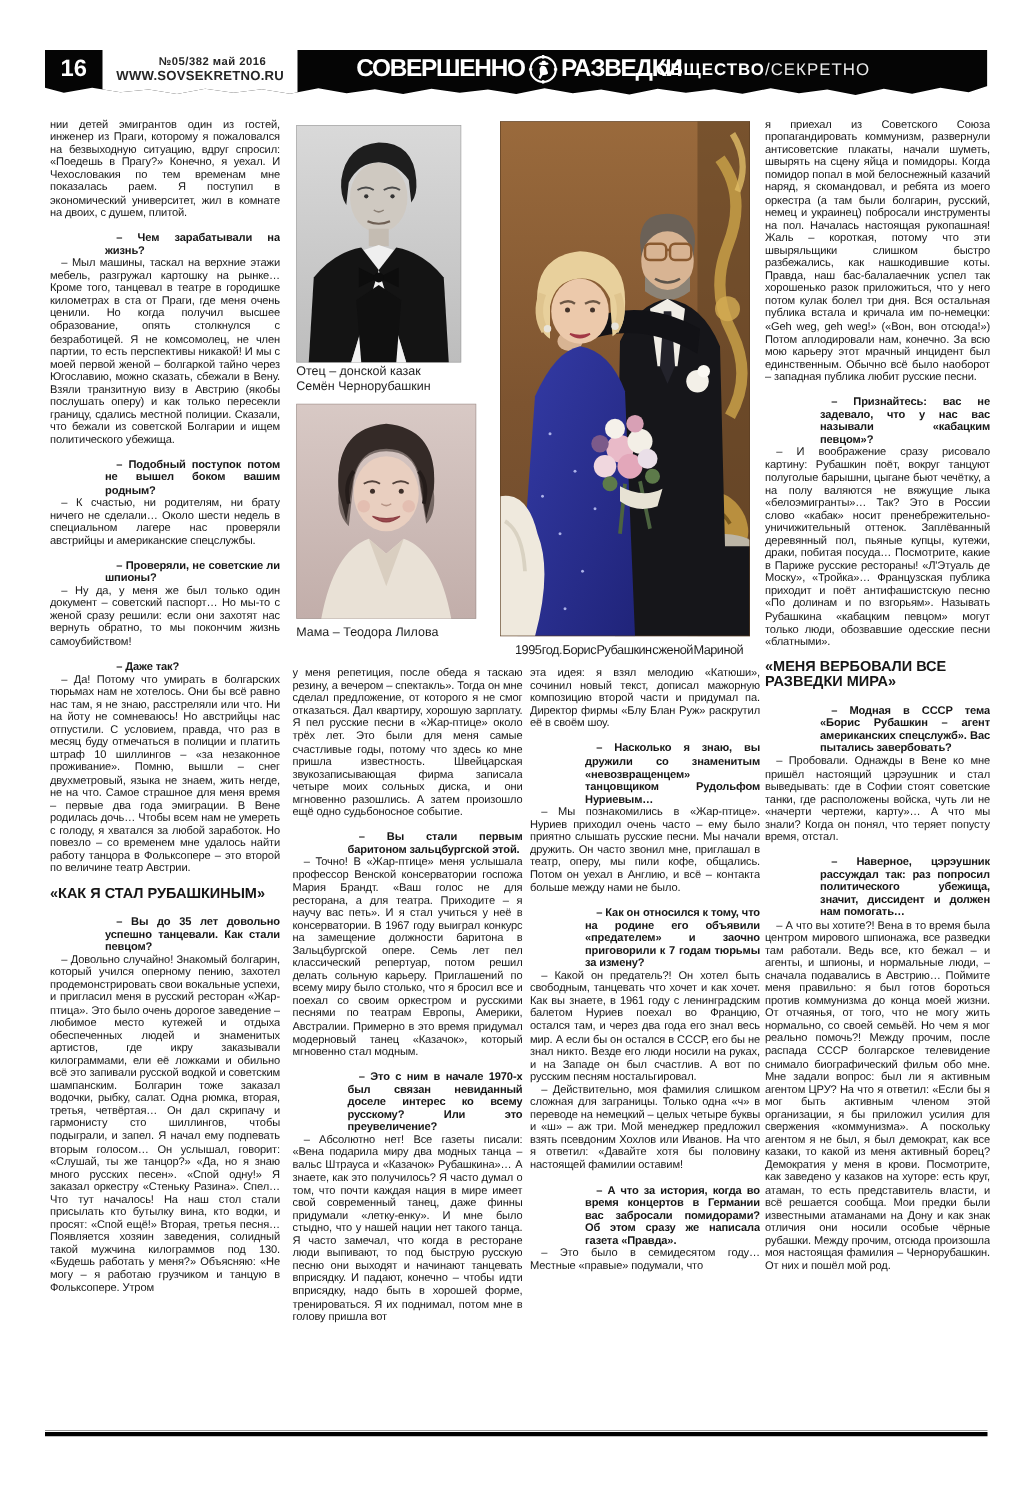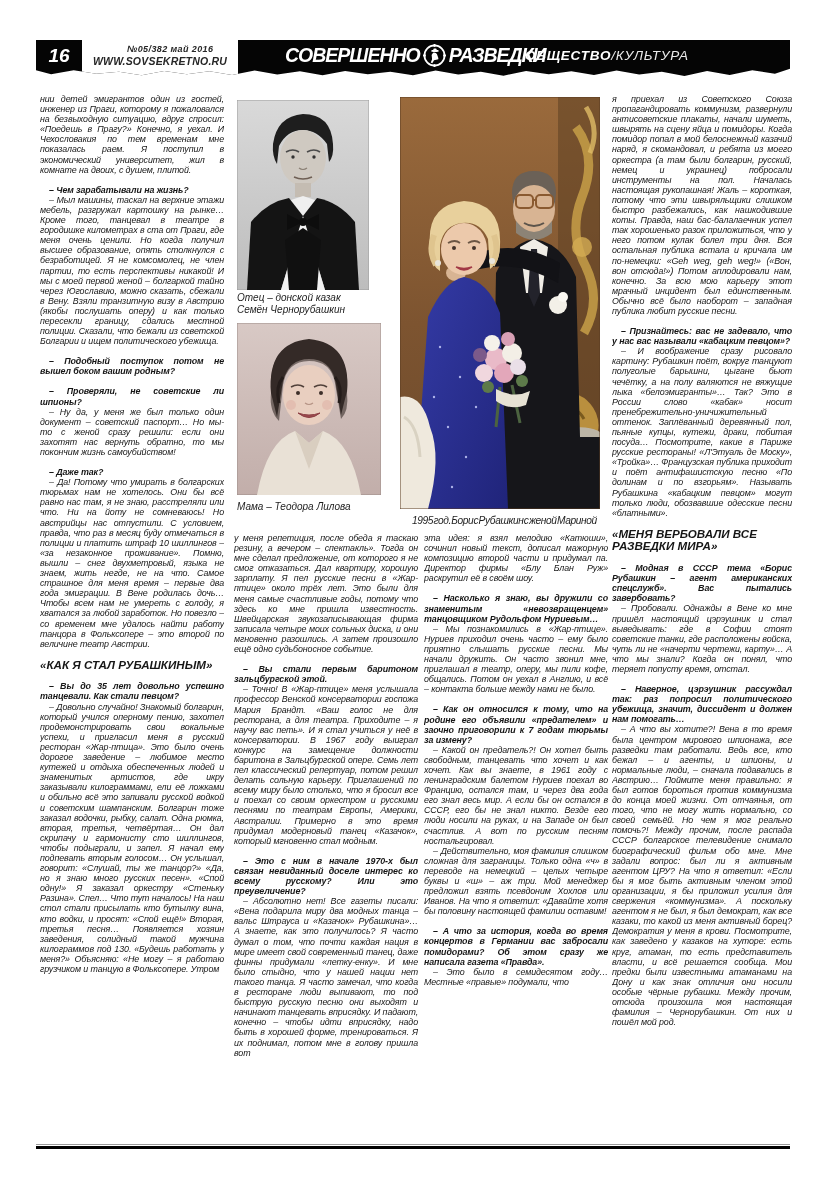--- a/index.html
+++ b/index.html
@@ -1,17 +1,17 @@
 <!DOCTYPE html>
 <html lang="ru"><head>
 <meta charset="utf-8">
 <style>
   html,body{margin:0;padding:0;background:#ffffff;}
   .page{position:relative;width:826px;height:1200px;background:#fff;overflow:hidden;
-        font-family:"Liberation Sans",sans-serif;color:#161616;font-style:italic;}
+        font-family:"Liberation Sans",sans-serif;color:#161616;}
 
   
   .hdr{position:absolute;left:36px;top:40px;width:754px;height:36px;background:#050505;color:#fff;
        clip-path:polygon(0 0,100% 0,100% 80%,98% 94%,95% 84%,92% 97%,89% 86%,86% 100%,83% 88%,80% 96%,
        77% 85%,74% 97%,71% 87%,68% 95%,65% 86%,62% 99%,59% 88%,56% 96%,53% 85%,50% 98%,47% 88%,44% 95%,
        41% 86%,38% 98%,35% 87%,32% 96%,29% 85%,26% 97%,23% 87%,20% 95%,17% 86%,14% 98%,11% 88%,8% 94%,
        5% 84%,2% 95%,0 84%);}
   .pagenum{position:absolute;left:0;top:0;width:46px;height:31px;line-height:31px;text-align:center;
            font-size:19px;font-weight:bold;}
   .issuebox{position:absolute;left:46px;top:0;width:156px;height:36px;background:#fff;color:#262626;
@@ -22,21 +22,21 @@
             font-weight:bold;font-size:19.5px;letter-spacing:-1px;white-space:nowrap;justify-content:space-between;}
   .emblem{width:23px;height:23px;flex:0 0 auto;}
   .section{position:absolute;left:489px;top:8px;font-size:13.5px;letter-spacing:.8px;white-space:nowrap;}
   .section .b{font-weight:bold;}
   .section .l{font-weight:normal;opacity:.92;}
 
   
   .col{position:absolute;overflow:hidden;}
   .col p{margin:0;font-size:8.9px;line-height:10.1px;text-align:justify;letter-spacing:-.1px;
          -webkit-hyphens:auto;hyphens:auto;}
-  .col p.blk-q{font-weight:bold;margin-top:10px;text-indent:9px;}
+  .col p.blk-q{font-weight:bold;margin-top:10px;text-indent:9px;margin-left:44px;}
   .col p.blk-a{text-indent:9px;}
   .col p.blk-h{font-weight:bold;font-size:11.6px;line-height:12.6px;letter-spacing:0;
                margin:10px 0 5px;text-align:left;text-indent:0;}
   #col1{left:40px; top:94px; width:184px;height:1050px;}
   #col2{left:234px;top:533px;width:184px;height:610px;}
   #col3{left:424px;top:533px;width:184px;height:610px;}
   #col4{left:612px;top:94px; width:180px;height:1050px;}
 
   
   .photo{position:absolute;display:block;}
@@ -67,21 +67,21 @@
         <rect x="0" y="11" width="3" height="2" fill="#fff"></rect>
         <rect x="21" y="11" width="3" height="2" fill="#fff"></rect>
 
         <ellipse cx="12.5" cy="7.2" rx="4" ry="1.2" fill="#fff"></ellipse>
         <rect x="10.8" y="4.8" width="3.4" height="2.4" rx="1" fill="#fff"></rect>
         <path d="M10.5 9 q3 -0.5 4 1.5 l1.5 4 q0.5 1.5 -1 1.8 l-3.5 0.7 -1.8 3 -1.6 -0.8 1.4 -3.2 -0.5 -4.5 z" fill="#fff"></path>
       </svg>
       <span>РАЗВЕДКИ</span>
     </div>
     <div class="section">
-      <span class="b">ОБЩЕСТВО</span><span class="l">/КУЛЬТУРА</span>
+      <span class="b">ОБЩЕСТВО</span><span class="l">/СЕКРЕТНО</span>
     </div>
   </div>
 
   <svg class="photo" style="left:237px;top:100px" width="132" height="190" viewBox="0 0 132 190">
     <defs>
       <linearGradient id="fbg" x1="0" y1="0" x2="0" y2="1">
         <stop offset="0" stop-color="#d9d9d9"></stop>
           <stop offset="1" stop-color="#bdbdbd"></stop>
       </linearGradient>
     </defs>
@@ -229,20 +229,21 @@
     </g>
     <rect width="200" height="412" fill="none" stroke="#5a3d22" stroke-width="1"></rect>
   </svg>
   <div class="caption" id="cap-couple" style="left:412px;top:515px;width:192px">1995 год. Борис Рубашкин с женой Мариной</div>
 
   <div class="col" id="col1">
       <p class="blk-p">нии детей эмигрантов один из гостей, инженер из Праги, которому я пожаловался на безвыходную ситуацию, вдруг спросил: «Поедешь в Прагу?» Конечно, я уехал. И Чехословакия по тем временам мне показалась раем. Я поступил в экономический университет, жил в комнате на двоих, с душем, плитой.</p>
       <p class="blk-q">– Чем зарабатывали на жизнь?</p>
       <p class="blk-a">– Мыл машины, таскал на верхние этажи мебель, разгружал картошку на рынке… Кроме того, танцевал в театре в городишке километрах в ста от Праги, где меня очень ценили. Но когда получил высшее образование, опять столкнулся с безработицей. Я не комсомолец, не член партии, то есть перспективы никакой! И мы с моей первой женой – болгаркой тайно через Югославию, можно сказать, сбежали в Вену. Взяли транзитную визу в Австрию (якобы послушать оперу) и как только пересекли границу, сдались местной полиции. Сказали, что бежали из советской Болгарии и ищем политического убежища.</p>
       <p class="blk-q">– Подобный поступок потом не вышел боком вашим родным?</p>
+      <p class="blk-a">– К счастью, ни родителям, ни брату ничего не сделали… Около шести недель в специальном лагере нас проверяли австрийцы и американские спецслужбы.</p>
       <p class="blk-q">– Проверяли, не советские ли шпионы?</p>
       <p class="blk-a">– Ну да, у меня же был только один документ – советский паспорт… Но мы-то с женой сразу решили: если они захотят нас вернуть обратно, то мы покончим жизнь самоубийством!</p>
       <p class="blk-q">– Даже так?</p>
       <p class="blk-a">– Да! Потому что умирать в болгарских тюрьмах нам не хотелось. Они бы всё равно нас там, я не знаю, расстреляли или что. Ни на йоту не сомневаюсь! Но австрийцы нас отпустили. С условием, правда, что раз в месяц буду отмечаться в полиции и платить штраф 10 шиллингов – «за незаконное проживание». Помню, вышли – снег двухметровый, языка не знаем, жить негде, не на что. Самое страшное для меня время – первые два года эмиграции. В Вене родилась дочь… Чтобы всем нам не умереть с голоду, я хватался за любой заработок. Но повезло – со временем мне удалось найти работу танцора в Фольксопере – это второй по величине театр Австрии.</p>
       <p class="blk-h">«КАК Я СТАЛ РУБАШКИНЫМ»</p>
       <p class="blk-q">– Вы до 35 лет довольно успешно танцевали. Как стали певцом?</p>
       <p class="blk-a">– Довольно случайно! Знакомый болгарин, который учился оперному пению, захотел продемонстрировать свои вокальные успехи, и пригласил меня в русский ресторан «Жар-птица». Это было очень дорогое заведение – любимое место кутежей и отдыха обеспеченных людей и знаменитых артистов, где икру заказывали килограммами, ели её ложками и обильно всё это запивали русской водкой и советским шампанским. Болгарин тоже заказал водочки, рыбку, салат. Одна рюмка, вторая, третья, четвёртая… Он дал скрипачу и гармонисту сто шиллингов, чтобы подыграли, и запел. Я начал ему подпевать вторым голосом… Он услышал, говорит: «Слушай, ты же танцор?» «Да, но я знаю много русских песен». «Спой одну!» Я заказал оркестру «Стеньку Разина». Спел… Что тут началось! На наш стол стали присылать кто бутылку вина, кто водки, и просят: «Спой ещё!» Вторая, третья песня… Появляется хозяин заведения, солидный такой мужчина килограммов под 130. «Будешь работать у меня?» Объясняю: «Не могу – я работаю грузчиком и танцую в Фольксопере. Утром</p>
     </div>
   <div class="col" id="col2">
       <p class="blk-p">у меня репетиция, после обеда я таскаю резину, а вечером – спектакль». Тогда он мне сделал предложение, от которого я не смог отказаться. Дал квартиру, хорошую зарплату. Я пел русские песни в «Жар-птице» около трёх лет. Это были для меня самые счастливые годы, потому что здесь ко мне пришла известность. Швейцарская звукозаписывающая фирма записала четыре моих сольных диска, и они мгновенно разошлись. А затем произошло ещё одно судьбоносное событие.</p>

